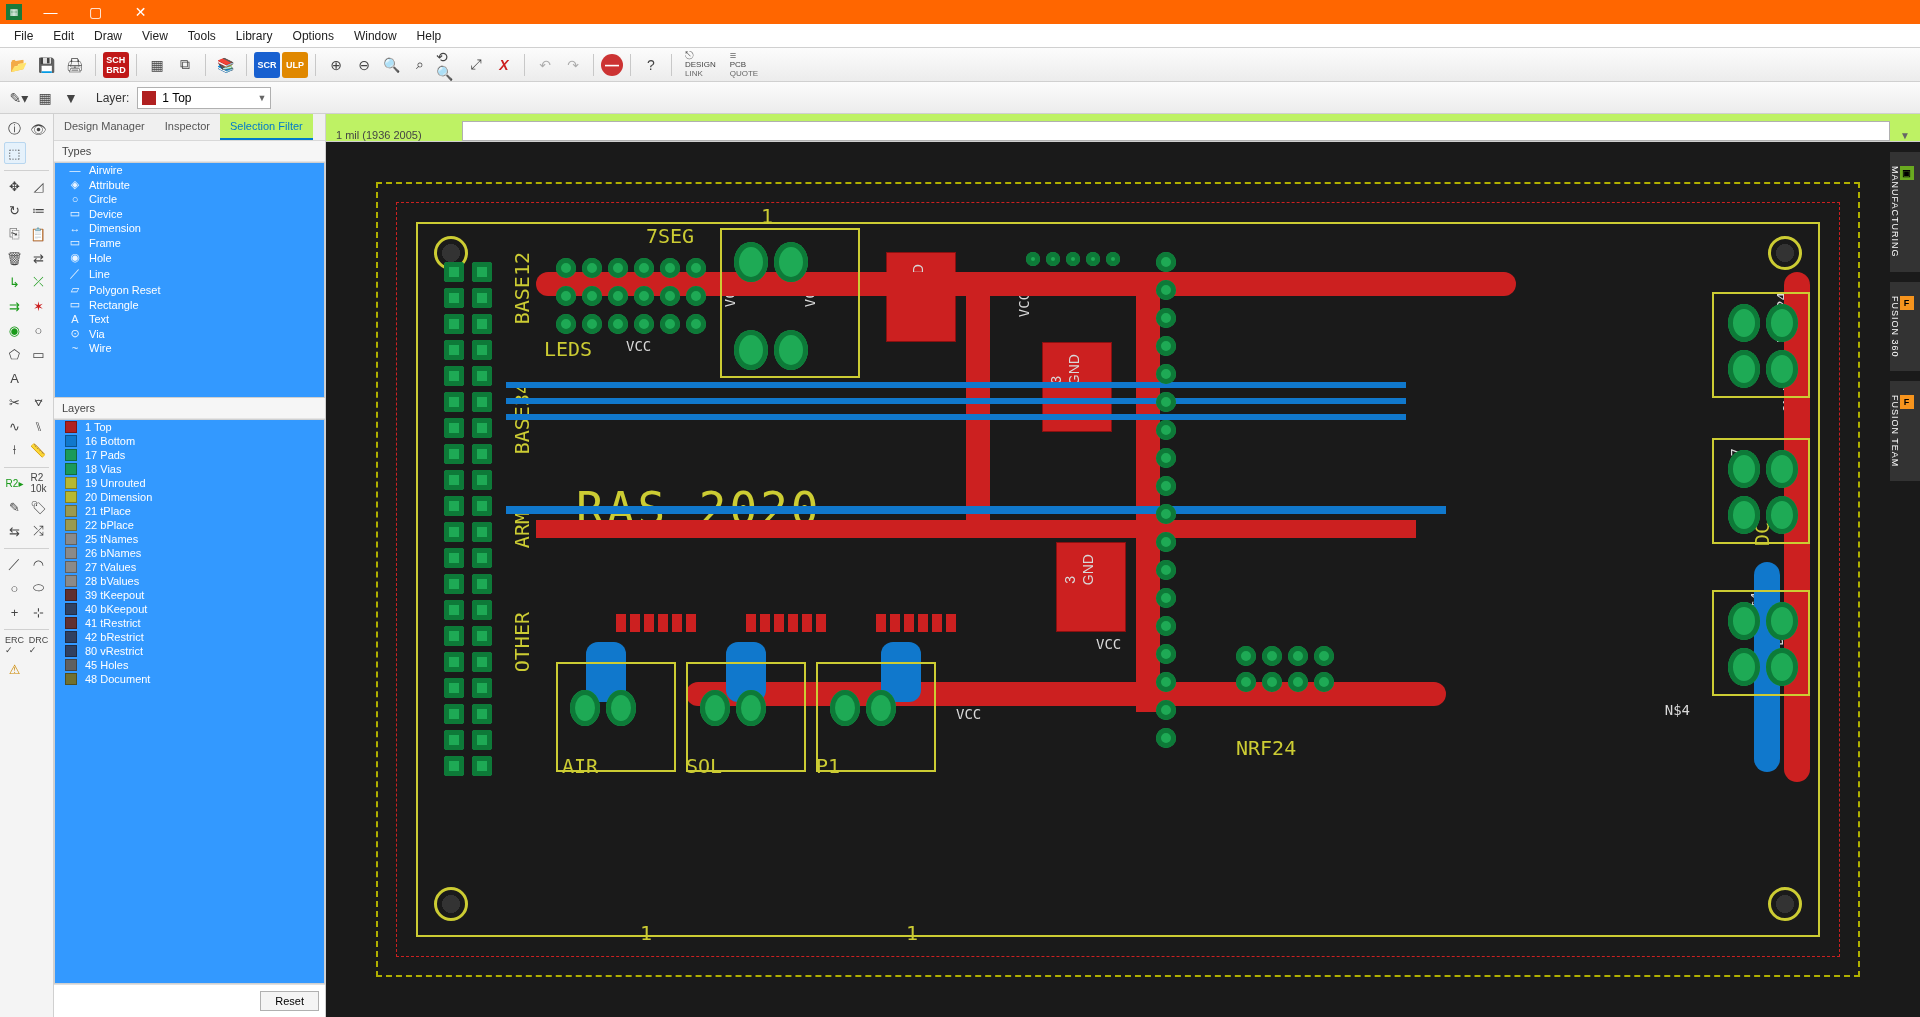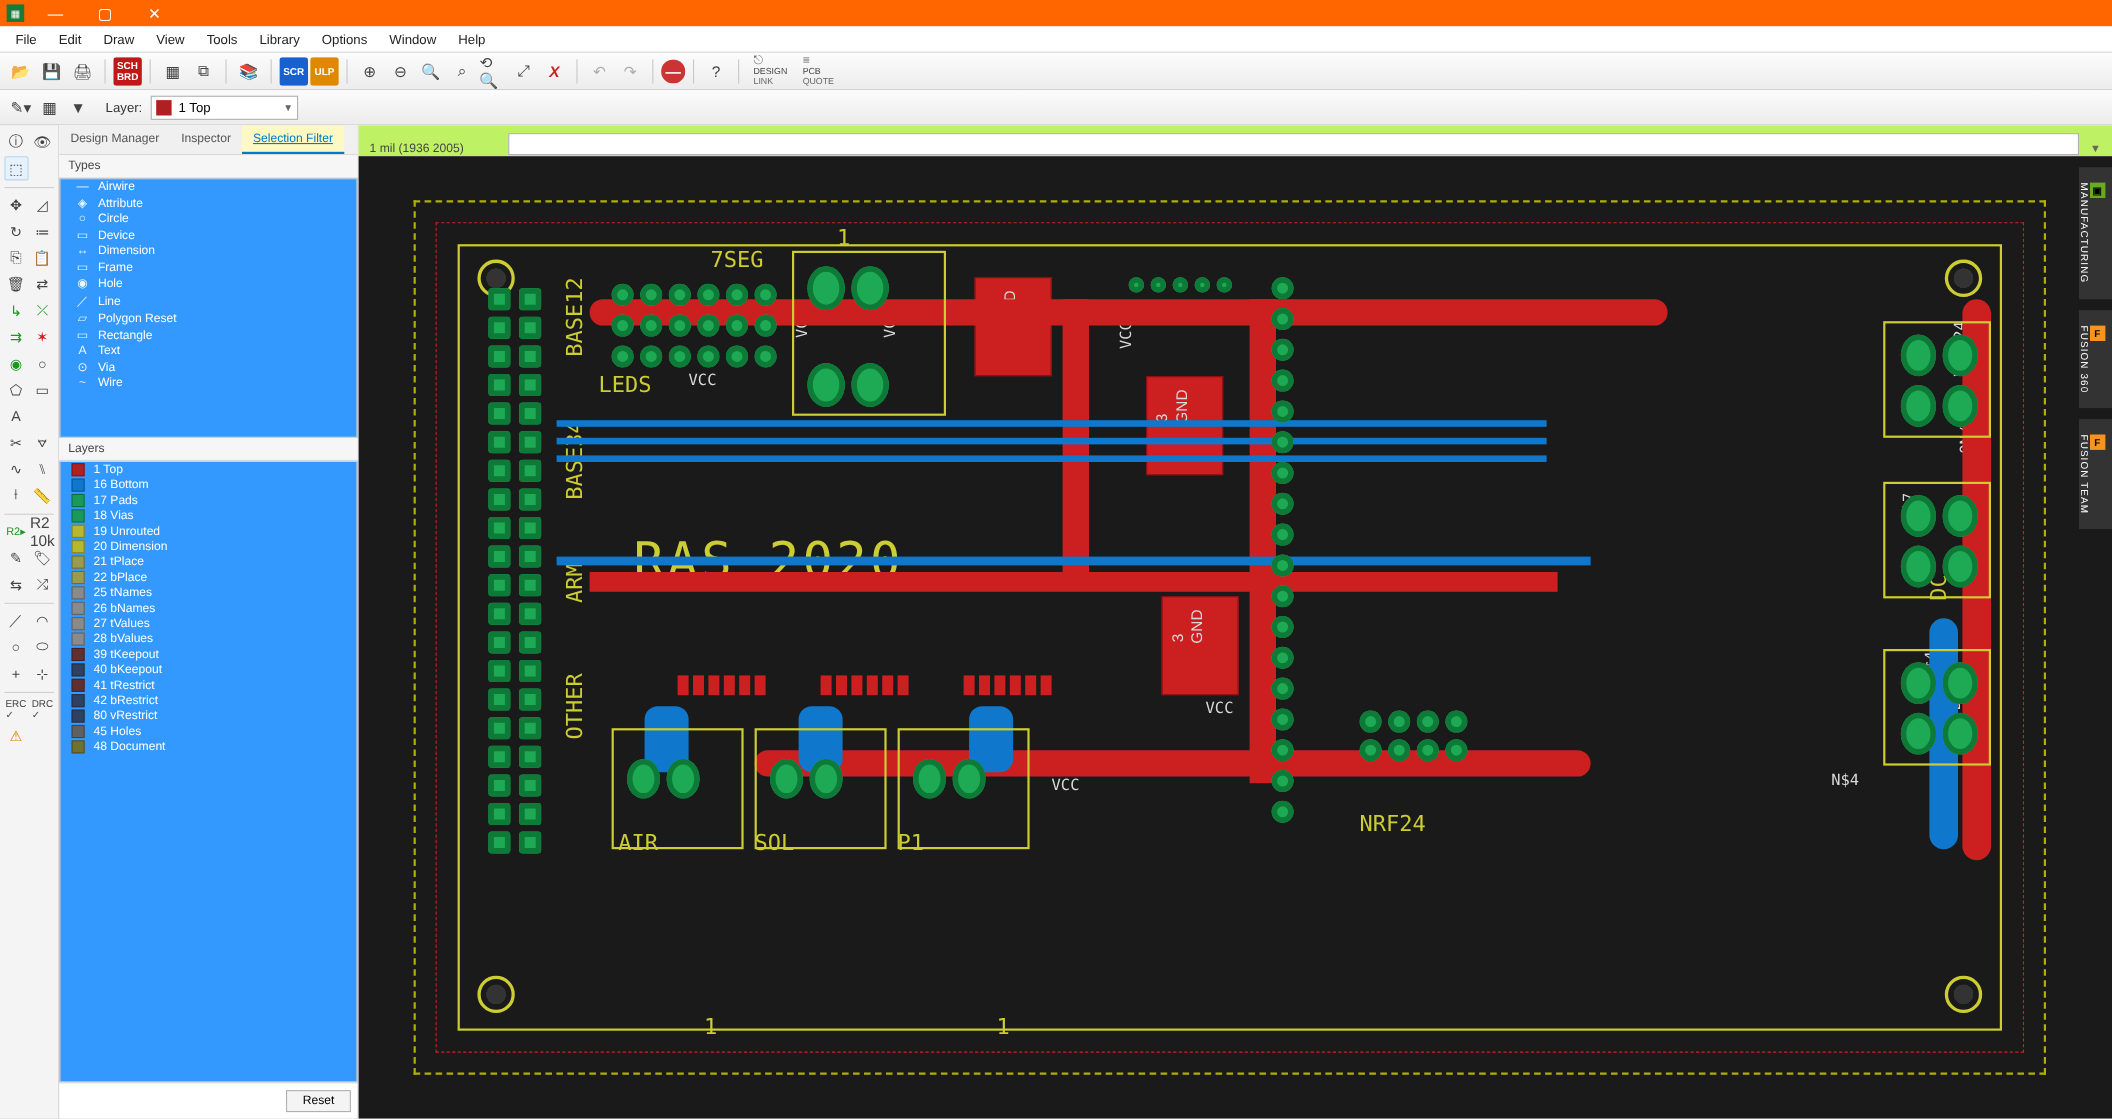--- a/index.html
+++ b/index.html
@@ -40,21 +40,21 @@
   .palette { width: 54px; background: #f4f4f4; border-right: 1px solid #d0d0d0; display: flex; flex-direction: column; padding: 4px 0; }
   .prow { display: flex; justify-content: center; gap: 2px; margin-bottom: 2px; }
   .pbtn { width: 22px; height: 22px; border: 1px solid transparent; display: flex; align-items: center; justify-content: center; font-size: 13px; color: #444; cursor: pointer; border-radius: 2px; }
   .pbtn.warn { color: #cc8800; }
   .palette .psep { height: 1px; background: #d0d0d0; margin: 4px 4px; }
 
   
   .sidepanel { width: 272px; background: #fff; border-right: 1px solid #d0d0d0; display: flex; flex-direction: column; }
   .tabs { display: flex; font-size: 11px; background: #f0f0f0; border-bottom: 1px solid #d8d8d8; }
   .tab { padding: 6px 10px; color: #555; cursor: pointer; }
-  .tab.active { color: #007acc; border-bottom: 2px solid #007acc; background: #fef9c3; text-decoration: underline; }
+  .tab.active { color: #007acc; border-bottom: 2px solid #007acc; background: #bef264; }
   .section-hdr { font-size: 11px; color: #444; padding: 4px 8px; background: #f6f6f6; border-bottom: 1px solid #e4e4e4; }
   .type-list { background: #3399ff; color: #fff; overflow-y: auto; height: 236px; border: 1px solid #d0d0d0; margin: 0; }
   .type-item { display: flex; align-items: center; gap: 8px; padding: 1px 10px 1px 14px; font-size: 11px; cursor: pointer; }
   .type-item .ico { width: 12px; text-align: center; opacity: .9; }
   .preset-list { background: #fff; height: 120px; border: 1px solid #d0d0d0; overflow: auto; }
   .preset-item { font-size: 11px; padding: 1px 8px; cursor: pointer; }
   .preset-item.alt { background: #f2f2f2; }
   .layer-list { background: #3399ff; color: #fff; flex: 1; overflow-y: auto; border: 1px solid #d0d0d0; }
   .layer-item { display: flex; align-items: center; gap: 8px; padding: 1px 10px; font-size: 11px; cursor: pointer; }
   .layer-item .sw { width: 12px; height: 12px; border: 1px solid rgba(0,0,0,.3); }
@@ -231,21 +231,21 @@
         <div class="pbtn">∿</div>
         <div class="pbtn">⑊</div>
       </div>
     <div class="prow">
         <div class="pbtn">⟊</div>
         <div class="pbtn">📏</div>
       </div>
     <div class="psep"></div>
     <div class="prow">
         <div class="pbtn" style="color:#1a9a1a;font-size:10px">R2▸</div>
-        <div class="pbtn" style="font-size:14px">R2<br>10k</div>
+        <div class="pbtn" style="font-size:10px">R2<br>10k</div>
       </div>
     <div class="prow">
         <div class="pbtn">✎</div>
         <div class="pbtn">🏷</div>
       </div>
     <div class="prow">
         <div class="pbtn">⇆</div>
         <div class="pbtn">⤮</div>
       </div>
     <div class="psep"></div>

